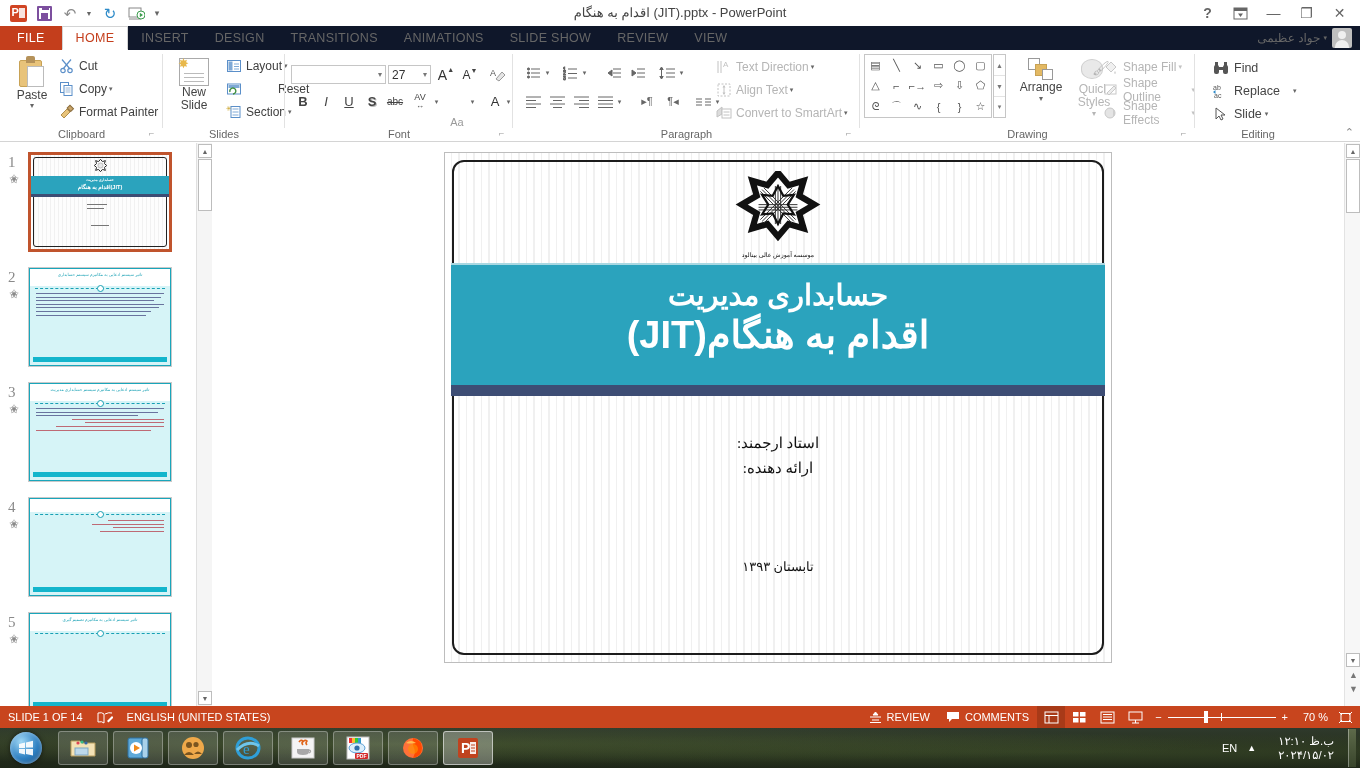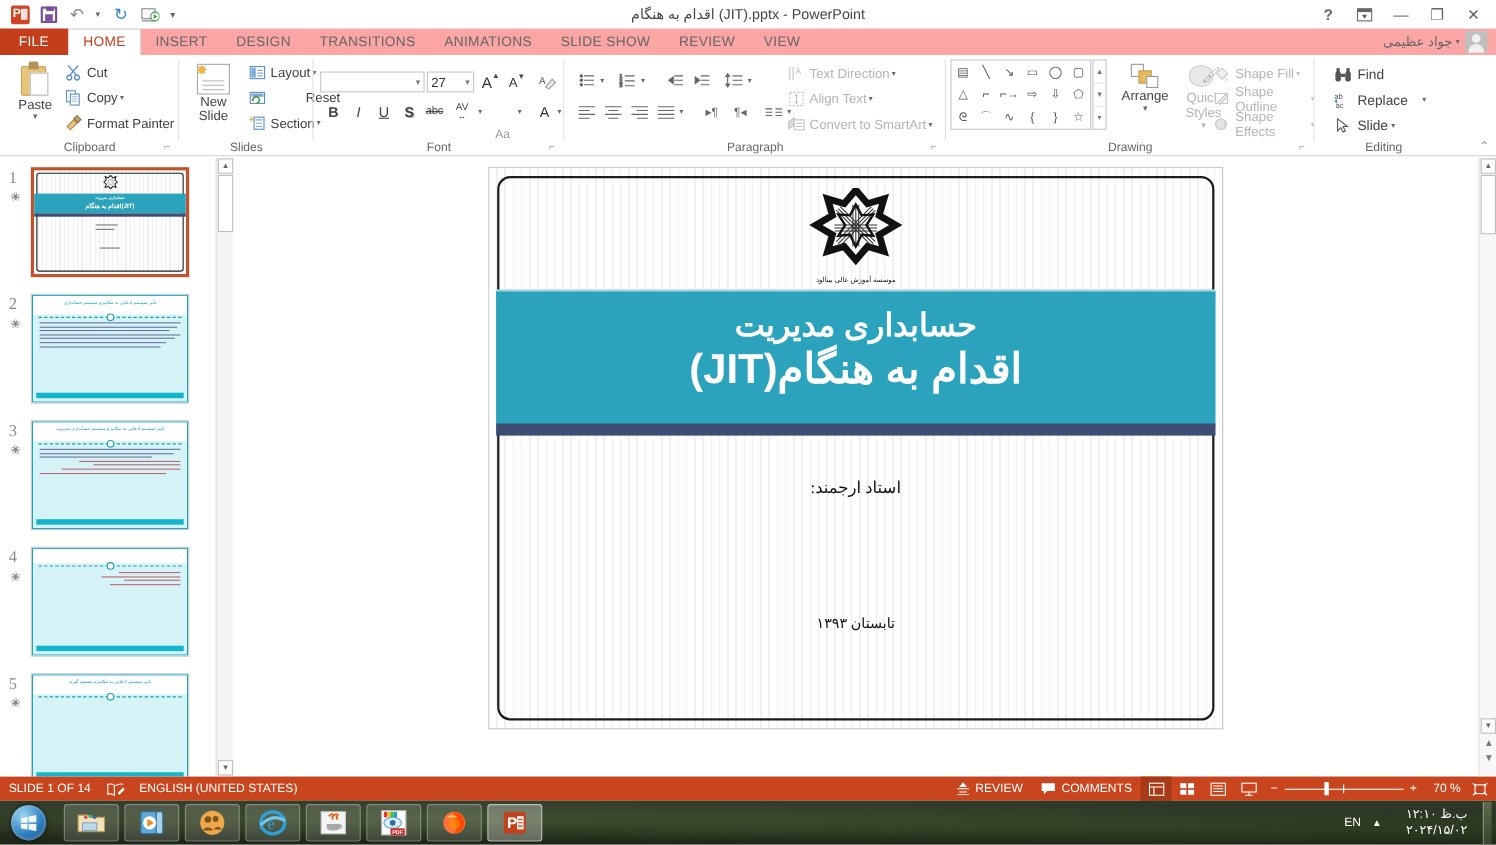--- a/index.html
+++ b/index.html
@@ -30,21 +30,21 @@
   .titlebar-title {
     position:absolute; left:0; top:0; width:1360px; height:26px;
     text-align:center; line-height:26px; font-size:13px; color:#444;
     pointer-events:none;
   }
   .win-btns { position:absolute; right:4px; top:0; height:26px; display:flex; align-items:center; gap:0px; }
   .win-btn { width:33px; height:26px; display:flex; align-items:center; justify-content:center; color:#666; font-size:14px; cursor:default; }
   .win-btn.help { font-size:14px; font-weight:bold; }
 
   
-  .tabrow { position:absolute; left:0; top:26px; width:1360px; height:24px; background:#fca5a5; }
+  .tabrow { position:absolute; left:0; top:26px; width:1360px; height:24px; background:#0f172a; }
   .tabs { position:absolute; left:0; top:0; display:flex; height:24px; }
   .tab { height:24px; padding:0 13px; display:flex; align-items:center;
          font-size:12.5px; color:#666; letter-spacing:.3px; cursor:default; }
   .tab.file { background:#c43e1c; color:#fff; font-weight:normal; padding:0 17px; }
   .tab.active { background:#fff; color:#c43e1c; border:1px solid #d4d4d4; border-bottom:1px solid #fff; margin-top:0px; }
   .acct { position:absolute; right:8px; top:2px; display:flex; align-items:center; gap:5px; font-size:12px; color:#666; }
   .avatar { width:20px; height:20px; background:#bfbfbf; border-radius:2px; position:relative; overflow:hidden; }
   .avatar::before { content:""; position:absolute; left:6px; top:3px; width:8px; height:8px; border-radius:50%; background:#f0f0f0; }
   .avatar::after { content:""; position:absolute; left:3px; top:12px; width:14px; height:10px; border-radius:7px 7px 0 0; background:#f0f0f0; }
 
@@ -902,20 +902,21 @@
         </svg>
       </div>
 
       <div class="band-light"></div>
       <div class="band-main"></div>
       <div class="band-dark"></div>
       <div class="slide-title1">حسابداری مدیریت</div>
       <div class="slide-title2">اقدام به هنگام(JIT)</div>
 
       <div class="slide-line l1">استاد ارجمند:</div>
+      <div class="slide-line l2">ارائه دهنده:</div>
       <div class="slide-line l3">تابستان ۱۳۹۳</div>
     </div>
   </div>
 
   <div class="vscroll">
     <div class="vs-btn" style="top:1px">▲</div>
     <div class="vs-thumb"></div>
     <div class="vs-btn" style="bottom:39px">▼</div>
     <div class="vs-extra" style="bottom:25px">▲</div>
     <div class="vs-extra" style="bottom:11px">▼</div>

